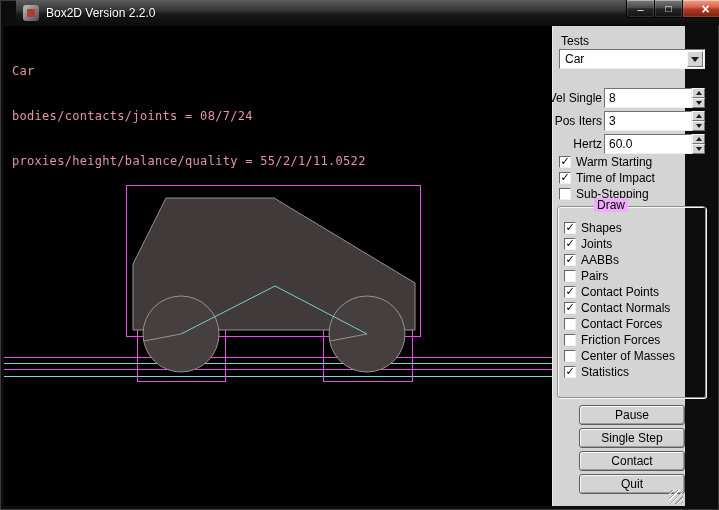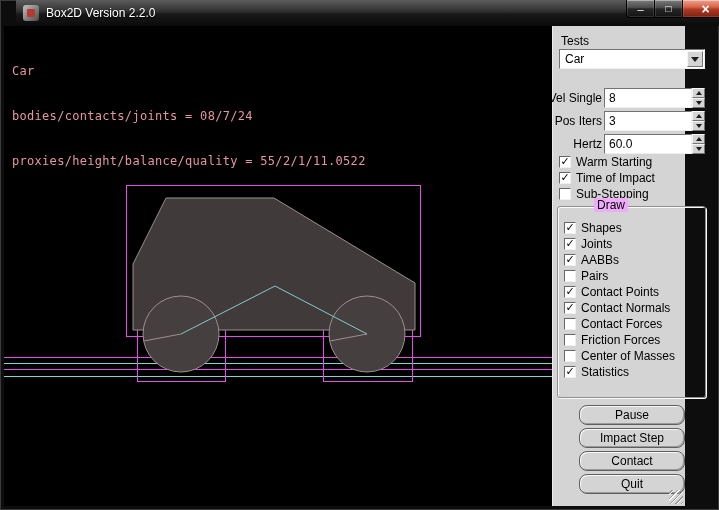--- a/index.html
+++ b/index.html
@@ -70,21 +70,21 @@
              font-weight:bold; text-align:center; }
   .cb-label{ position:absolute; left:17px; top:0; white-space:nowrap; }
   .focused { outline:1px dotted #444; }
 
   .group { position:absolute; left:4px; top:180px; width:149px; height:192px;
            border:1px solid #8f8f8f; border-radius:3px;
            box-shadow:1px 1px 0 #fafafa, inset 1px 1px 0 #fafafa; }
   .group-label { position:absolute; left:9px; top:172px; background:#f0abfc; padding:0 3px; z-index:2;margin-left:32px; }
 
   .glui-btn { position:absolute; left:26px; width:106px; height:20px; background:#d4d4d4;
-              border:1px solid #5f5f5f; border-radius:8px; color:#000;
+              border:1px solid #5f5f5f; border-radius:3px; color:#000;
               box-shadow:inset 1px 1px 0 #f7f7f7, inset -1px -1px 0 #9a9a9a;
               font-family:"Liberation Sans",sans-serif; font-size:12px; text-align:center;
               line-height:17px; cursor:pointer; }
 
   .grip { position:absolute; right:2px; bottom:2px; width:14px; height:14px;
           background:repeating-linear-gradient(135deg, transparent 0 2px, #9a9a9a 2px 3px, #fbfbfb 3px 4px); }
 </style>
 </head>
 <body>
 
@@ -233,20 +233,20 @@
         <span class="cb-box"></span>
         <span class="cb-label">Center of Masses</span>
       </div>
       <div class="cb-row" style="top:158px">
         <span class="cb-box checked">✓</span>
         <span class="cb-label">Statistics</span>
       </div>
     </div>
 
     <button class="glui-btn" style="top:379px">Pause</button>
-    <button class="glui-btn" style="top:402px">Impact Step</button>
+    <button class="glui-btn" style="top:402px">Single Step</button>
     <button class="glui-btn" style="top:425px">Contact</button>
     <button class="glui-btn" style="top:448px">Quit</button>
 
     <div class="grip"></div>
   </div>
 
 </div>
 
 </body></html>

